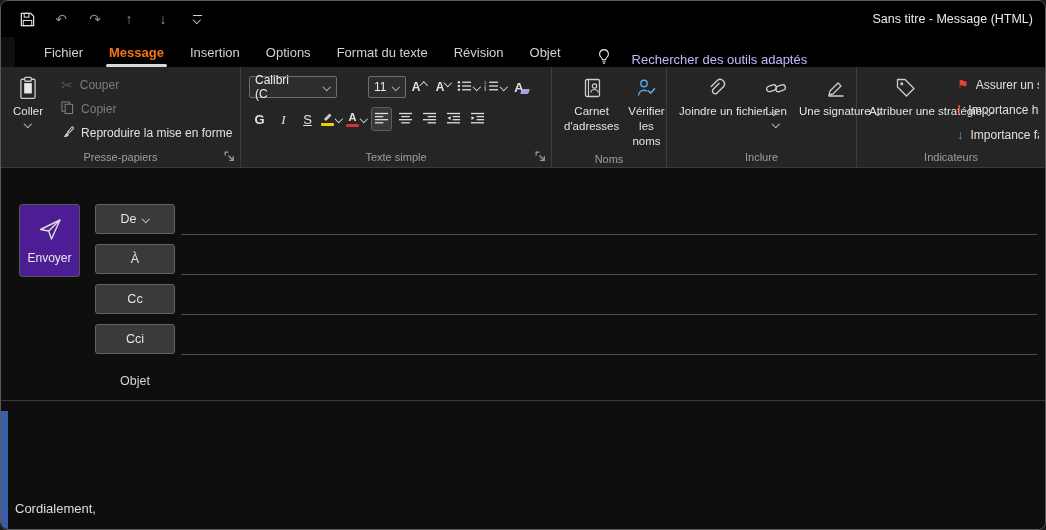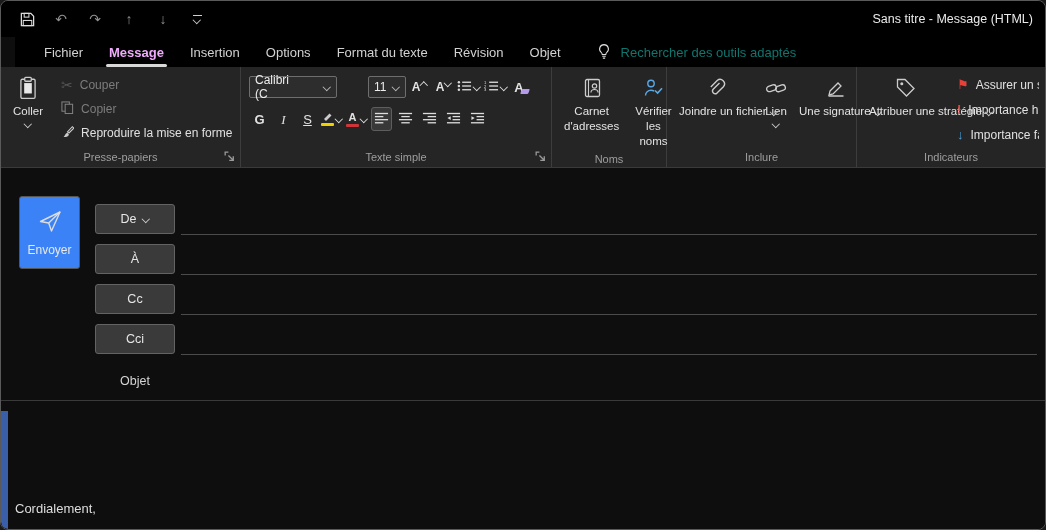--- a/index.html
+++ b/index.html
@@ -26,23 +26,23 @@
              color: #8f8f8f; font-size: 15px; border-radius: 4px; }
   .qat-btn.bright { color: #e2e2e2; }
   .qat-btn svg { display: block; }
   .customize { display: flex; flex-direction: column; align-items: center; color: #cfcfcf; }
   .customize .bar { width: 9px; height: 0; border-top: 1.5px solid #cfcfcf; margin-bottom: 1px; }
   .title { margin-left: auto; padding-right: 12px; color: #eaeaea; font-size: 12.5px; white-space: nowrap; }
 
   
   .tabrow { height: 30px; background: #000; display: flex; align-items: stretch; padding-left: 16px; flex: none; margin-left: 14px; }
   .tab { padding: 0 13px; display: flex; align-items: center; color: #d2d2d2; font-size: 13px; position: relative; cursor: default; white-space: nowrap; }
-  .tab.active { color: #f0abfc; font-weight: bold; }
+  .tab.active { color: #f97316; font-weight: bold; }
   .tab.active::after { content: ""; position: absolute; left: 10px; right: 10px; bottom: 0; height: 3px; background: #d8d8d8; border-radius: 2px; }
-  .searcharea { display: flex; align-items: center; gap: 9px; margin-left: 22px; color: #0f766e; font-size: 13px; white-space: nowrap; }
+  .searcharea { display: flex; align-items: flex-end; gap: 20px; margin-left: 22px; color: #c4b5fd; font-size: 13px; white-space: nowrap; }
 
   
   .ribbon { height: 101px; background: #252525; border-bottom: 1px solid #3a3a3a; display: flex; flex: none; }
   .group { display: flex; flex-direction: column; border-right: 1px solid #3d3d3d; position: relative; flex: none; }
   .group:last-child { border-right: none; flex: 1; min-width: 0; }
   .group-content { flex: 1; display: flex; padding: 6px 6px 0 8px; min-width: 0; }
   .group-label { height: 21px; display: flex; align-items: center; justify-content: center;
                  color: #9e9e9e; font-size: 11px; white-space: nowrap; }
   .launcher { position: absolute; right: 4px; bottom: 4px; width: 13px; height: 13px; display: flex; }
 
@@ -84,33 +84,33 @@
   .letter { font-size: 13px; line-height: 1; }
   .letter.b { font-weight: bold; }
   .letter.i { font-style: italic; font-family: "Liberation Serif", serif; }
   .letter.u { text-decoration: underline; }
   .stack { display: flex; flex-direction: column; align-items: center; gap: 1px; }
   .cbar { width: 13px; height: 3px; border-radius: 1px; }
   .grow-shrink { font-size: 12px; font-weight: bold; display: flex; align-items: flex-start; }
   .grow-shrink .chev { width: 7px; }
   .eraser { width: 8px; height: 5px; background: #b49ae8; transform: skewX(-20deg); margin-left: -3px; margin-top: 8px; border-radius: 1px; }
 
-  .names-row { display: flex; gap: 8px; }
+  .names-row { display: flex; gap: 1px; }
   .include-row { display: flex; gap: 4px; }
   .tags-row { display: flex; min-width: 0; }
   .ind-col { display: flex; flex-direction: column; gap: 2px; margin-left: 6px; min-width: 0; overflow: hidden; }
   .ind-col .small-btn { overflow: hidden; }
   .flag { color: #e8413a; font-size: 13px; }
   .imp-high { color: #e8413a; font-weight: bold; font-size: 13px; width: 13px; text-align: center; }
   .imp-low { color: #4aa3e0; font-weight: bold; font-size: 13px; width: 13px; text-align: center; }
 
   
   .compose { position: relative; flex: 1; background: #0e0e0e; min-height: 0; }
-  .send-btn { position: absolute; left: 18px; top: 28px; width: 61px; height: 73px;
-              background: #3b82f6; border: 1px solid #565656; border-radius: 3px;
+  .send-btn { position: absolute; left: 18px; top: 36px; width: 61px; height: 73px;
+              background: #4c1d95; border: 1px solid #565656; border-radius: 3px;
               display: flex; flex-direction: column; align-items: center; justify-content: center; gap: 6px;
               color: #e8e8e8; font-size: 12px; }
   .field-btn { position: absolute; left: 94px; width: 80px; height: 30px;
                background: #3a3a3a; border: 1px solid #636363; border-radius: 3px;
                color: #e6e6e6; font-size: 12.5px;
                display: flex; align-items: center; justify-content: center; gap: 5px; }
   .field-btn .chev { color: #cfcfcf; }
   .field-line { position: absolute; left: 180px; right: 8px; height: 0; border-bottom: 1px solid #4b4b4b; }
   .subject-label { position: absolute; left: 94px; width: 80px; top: 206px; text-align: center;
                    color: #d6d6d6; font-size: 12.5px; }

